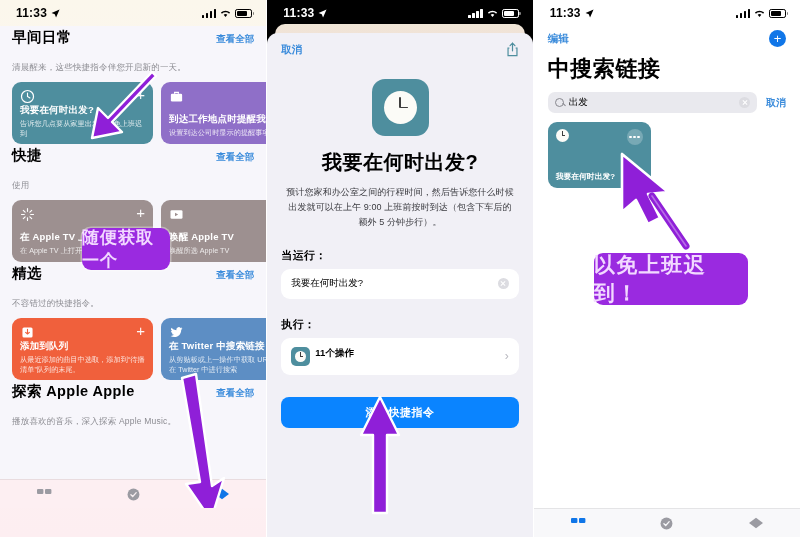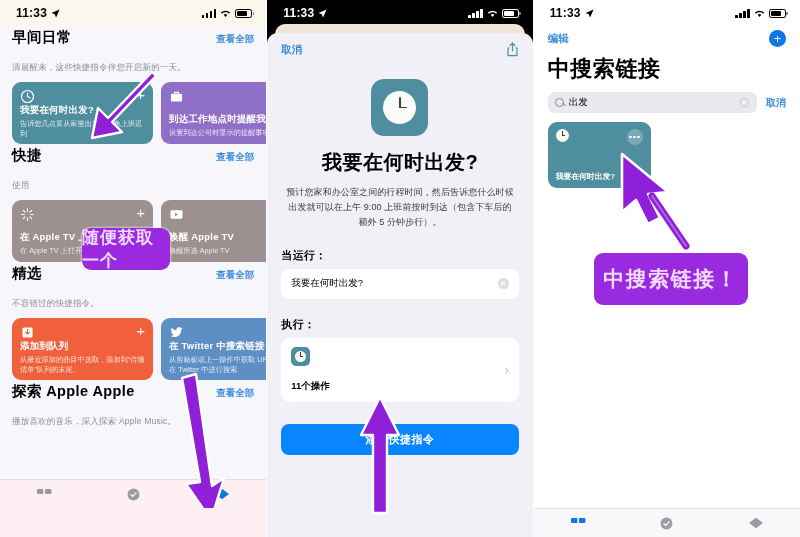--- a/index.html
+++ b/index.html
@@ -1,21 +1,21 @@
 <!DOCTYPE html>
 <html><head>
 <meta charset="utf-8">
 <style>
   * { box-sizing: border-box; margin: 0; padding: 0; }
   html, body {
     width: 800px; height: 537px;
     font-family: "Liberation Sans", "DejaVu Sans", sans-serif;
     background: #ffffff; overflow: hidden;
   }
-  .screens { display: flex; width: 800px; height: 537px; }
+  .screens { display: flex; width: 800px; height: 537px; justify-content: flex-end; }
   .panel { position: relative; width: 267px; height: 537px; overflow: hidden; }
   .panel.mid { width: 266px; }
   .panel.right { width: 267px; }
 
   
   .statusbar {
     height: 26px; display: flex; align-items: center;
     justify-content: space-between; padding: 0 14px 0 16px;
     position: relative; z-index: 6;
   }
@@ -82,21 +82,21 @@
                 margin:9px 4px 0; letter-spacing:.1px; }
   .field-label { font-size:11px; font-weight:bold; margin:18px 0 6px; letter-spacing:.3px; }
   .field { background:#fff; border-radius:9px; height:30px; display:flex;
            align-items:center; justify-content:space-between; padding:0 10px; }
   .field-val { font-size:9.5px; }
   .xcircle { width:11px; height:11px; border-radius:50%; background:#dcdce1; position:relative; }
   .xcircle::before,.xcircle::after{content:'';position:absolute;left:2.5px;top:5px;width:6px;height:1px;background:#fff;}
   .xcircle::before{transform:rotate(45deg)}.xcircle::after{transform:rotate(-45deg)}
   .actionrow { background:#fff; border-radius:9px; padding:9px 10px 9px;
                display:flex; align-items:center; justify-content:space-between; }
-  .ar-l { display:flex; flex-direction:column; gap:14px; }
+  .ar-l { display:flex; flex-direction:row; gap:5px; }
   .mini-icon { width:19px; height:19px; border-radius:5px; background:#4e8e9e;
                display:flex; align-items:center; justify-content:center; }
   .mini-face { width:11px;height:11px;border-radius:50%;background:#fbfbf7;position:relative;}
   .mini-face::before,.mini-face::after{content:'';position:absolute;background:#3d3d3d;}
   .mini-face::before{width:1px;height:4px;left:5px;top:1.8px;}
   .mini-face::after{width:3px;height:1px;left:5px;top:5px;}
   .ar-count { font-size:9.5px; font-weight:bold; }
   .chev { color:#b9b9c0; font-size:12px; }
   .cta { margin-top:22px; height:31px; border-radius:8px; background:#0a84ff;
          display:flex; align-items:center; justify-content:center;
@@ -441,21 +441,21 @@
       </div>
       <div class="mc-name">我要在何时出发?</div>
     </div>
 
     <svg class="arrow" style="left:78px;top:150px;width:84px;height:100px;" viewBox="0 0 84 100">
       <path d="M10 4 10 62 24 50 36 74 48 68 36 44 56 42z" fill="#8f1fd8" stroke="#fff" stroke-width="2.6" stroke-linejoin="round"></path>
       <path d="M40 46 74 96" stroke="#8f1fd8" stroke-width="7" stroke-linecap="round"></path>
       <path d="M40 46 74 96" stroke="#fff" stroke-width="1.6" stroke-linecap="round" opacity=".35"></path>
     </svg>
 
-    <div class="annot a3">中搜索链接！</div>
+    <div class="annot a3">以免上班迟到！</div>
 
     <div class="tabbar">
       <div class="tab-ic">
         <svg width="15" height="11" viewBox="0 0 15 11">
           <rect x="0" y="0" width="6.4" height="5" rx="1.1" fill="#1076e8"></rect>
           <rect x="8" y="0" width="6.4" height="5" rx="1.1" fill="#1076e8"></rect>
           </svg>
       </div>
       <div class="tab-ic">
         <svg width="13" height="13" viewBox="0 0 14 14">

